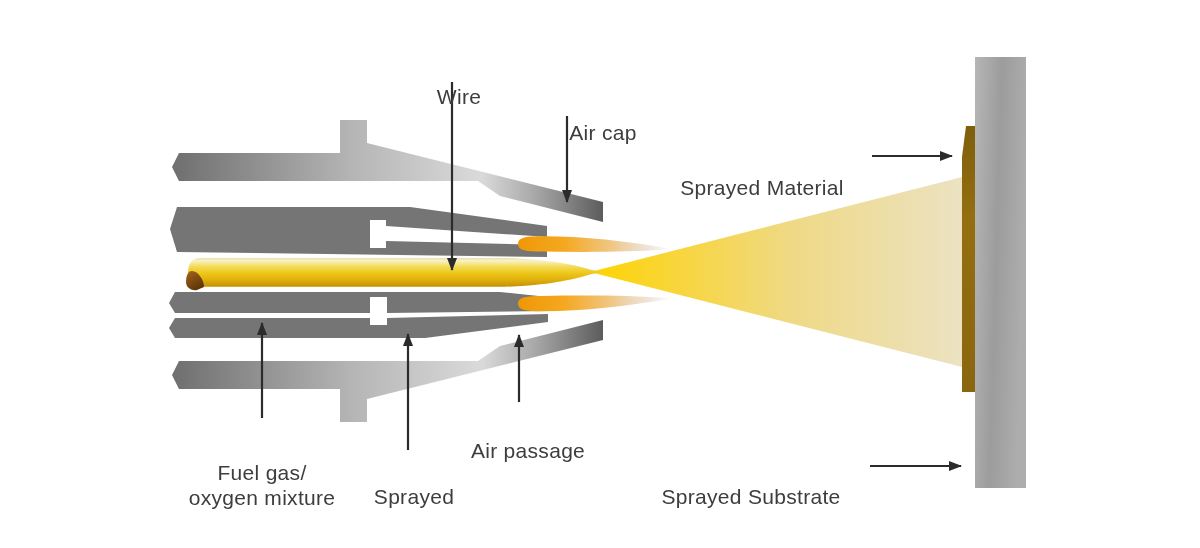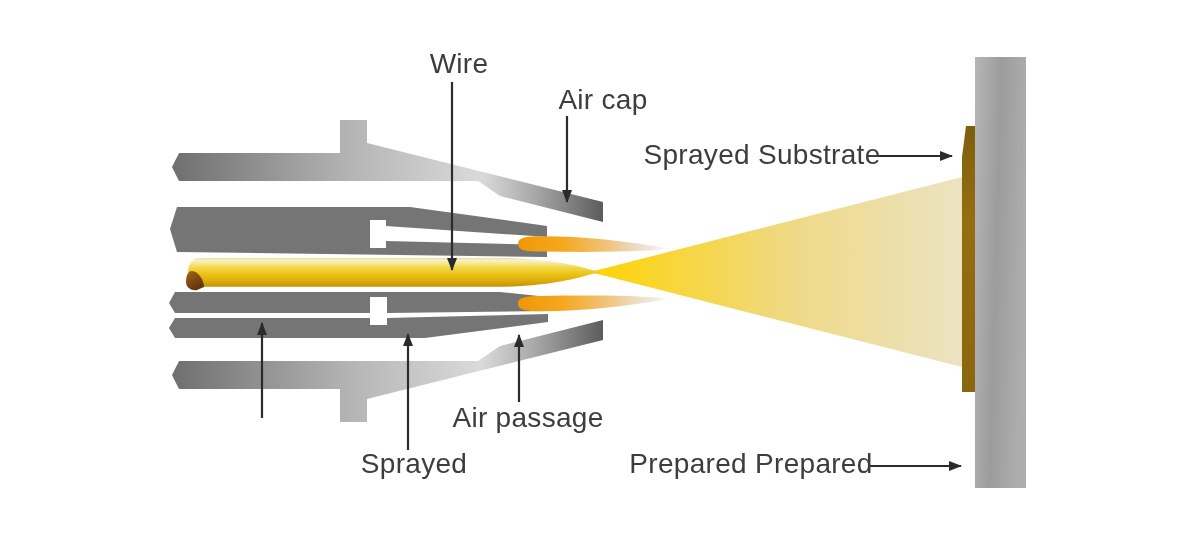--- a/index.html
+++ b/index.html
@@ -7,26 +7,27 @@
     position:relative;
     width:1200px;height:548px;
     background:var(--bg-color,#ffffff);
     overflow:hidden;
     font-family:"Liberation Sans", sans-serif;
   }
   #art{position:absolute;left:0;top:0;width:100%;height:100%;}
   .lbl{
     position:absolute;
     transform:translate(-50%,-50%);
-    font-size:28px;
+    font-size:21px;
     letter-spacing:0.3px;
     color:var(--label-color,#3d3d3d);
     white-space:nowrap;
     line-height:24px;
     text-align:center;
+    margin-top:33px;
   }
   .lbl.two-line{line-height:25px;}
 </style>
 </head>
 <body>
 
 <div id="stage" style="--bg-color: #ffffff; --label-color: #3d3d3d; --arrow-color: #2b2b2b; --nozzle-dark-gray: #757575; --air-cap-light: #d9d9d9; --air-cap-dark-tip: #5e5e5e; --wire-gold: #edc71a; --flame-orange: #f5a81f; --cone-yellow: #ffd400; --cone-pale: #ebe3c3; --coating-brown: #8a660f; --substrate-gray: #a5a5a5; --molten-drop-brown: #6a3c0c;">
 
   <svg id="art" viewBox="0 0 1200 548" aria-hidden="true">
     <defs>
@@ -121,18 +122,22 @@
       <line x1="872" y1="156" x2="952" y2="156" marker-end="url(#ah)"></line>
       <line x1="262" y1="418" x2="262" y2="323" marker-end="url(#ah)"></line>
       <line x1="408" y1="450" x2="408" y2="334" marker-end="url(#ah)"></line>
       <line x1="519" y1="402" x2="519" y2="335" marker-end="url(#ah)"></line>
       <line x1="870" y1="466" x2="961" y2="466" marker-end="url(#ah)"></line>
     </g>
   </svg>
 
   <div class="lbl" style="left:459px;top:64px;">Wire</div>
   <div class="lbl" style="left:603px;top:100px;">Air cap</div>
-  <div class="lbl" style="left:762px;top:155px;">Sprayed Substrate</div>
+  <div class="lbl" style="left:762px;top:155px;">Sprayed Material</div>
+  <div class="lbl two-line" style="left:262px;top:452px;">
+    <div>Fuel gas/</div>
+    <div>oxygen mixture</div>
+  </div>
   <div class="lbl" style="left:414px;top:464px;">Sprayed</div>
   <div class="lbl" style="left:528px;top:418px;text-align:center;">Air passage</div>
-  <div class="lbl" style="left:751px;top:464px;">Prepared Prepared</div>
+  <div class="lbl" style="left:751px;top:464px;">Sprayed Substrate</div>
 
 </div>
 
 </body></html>

